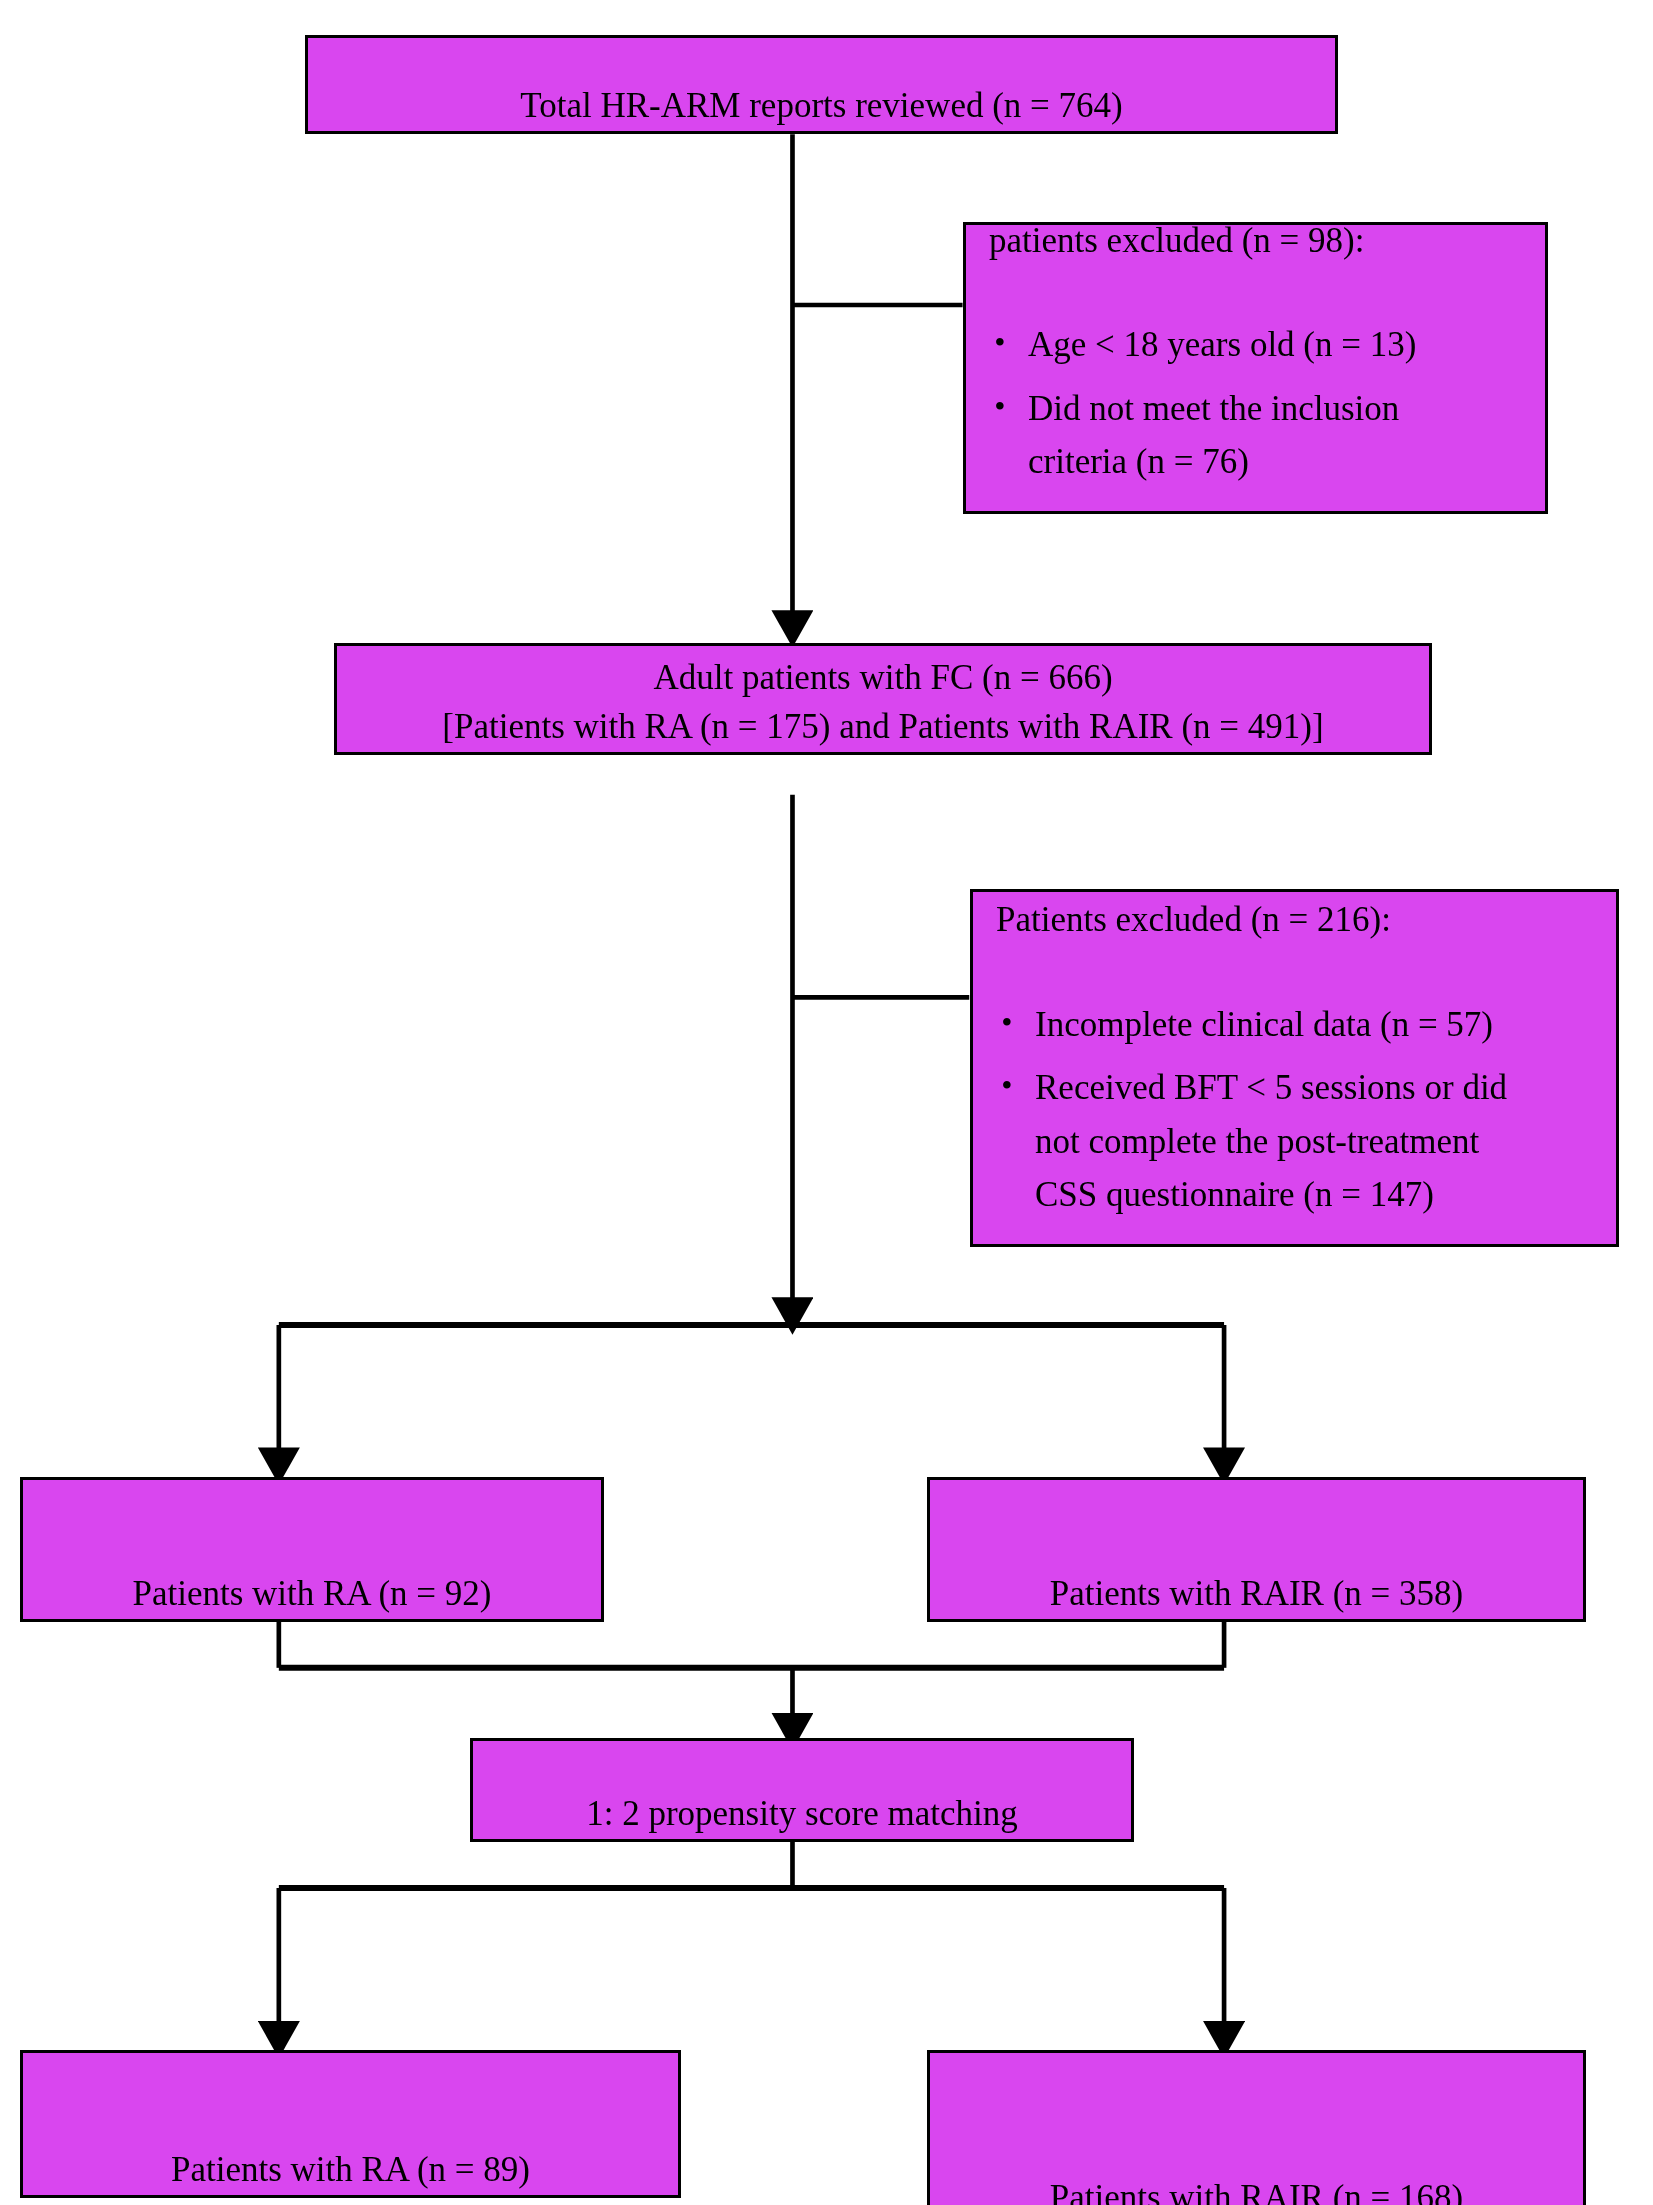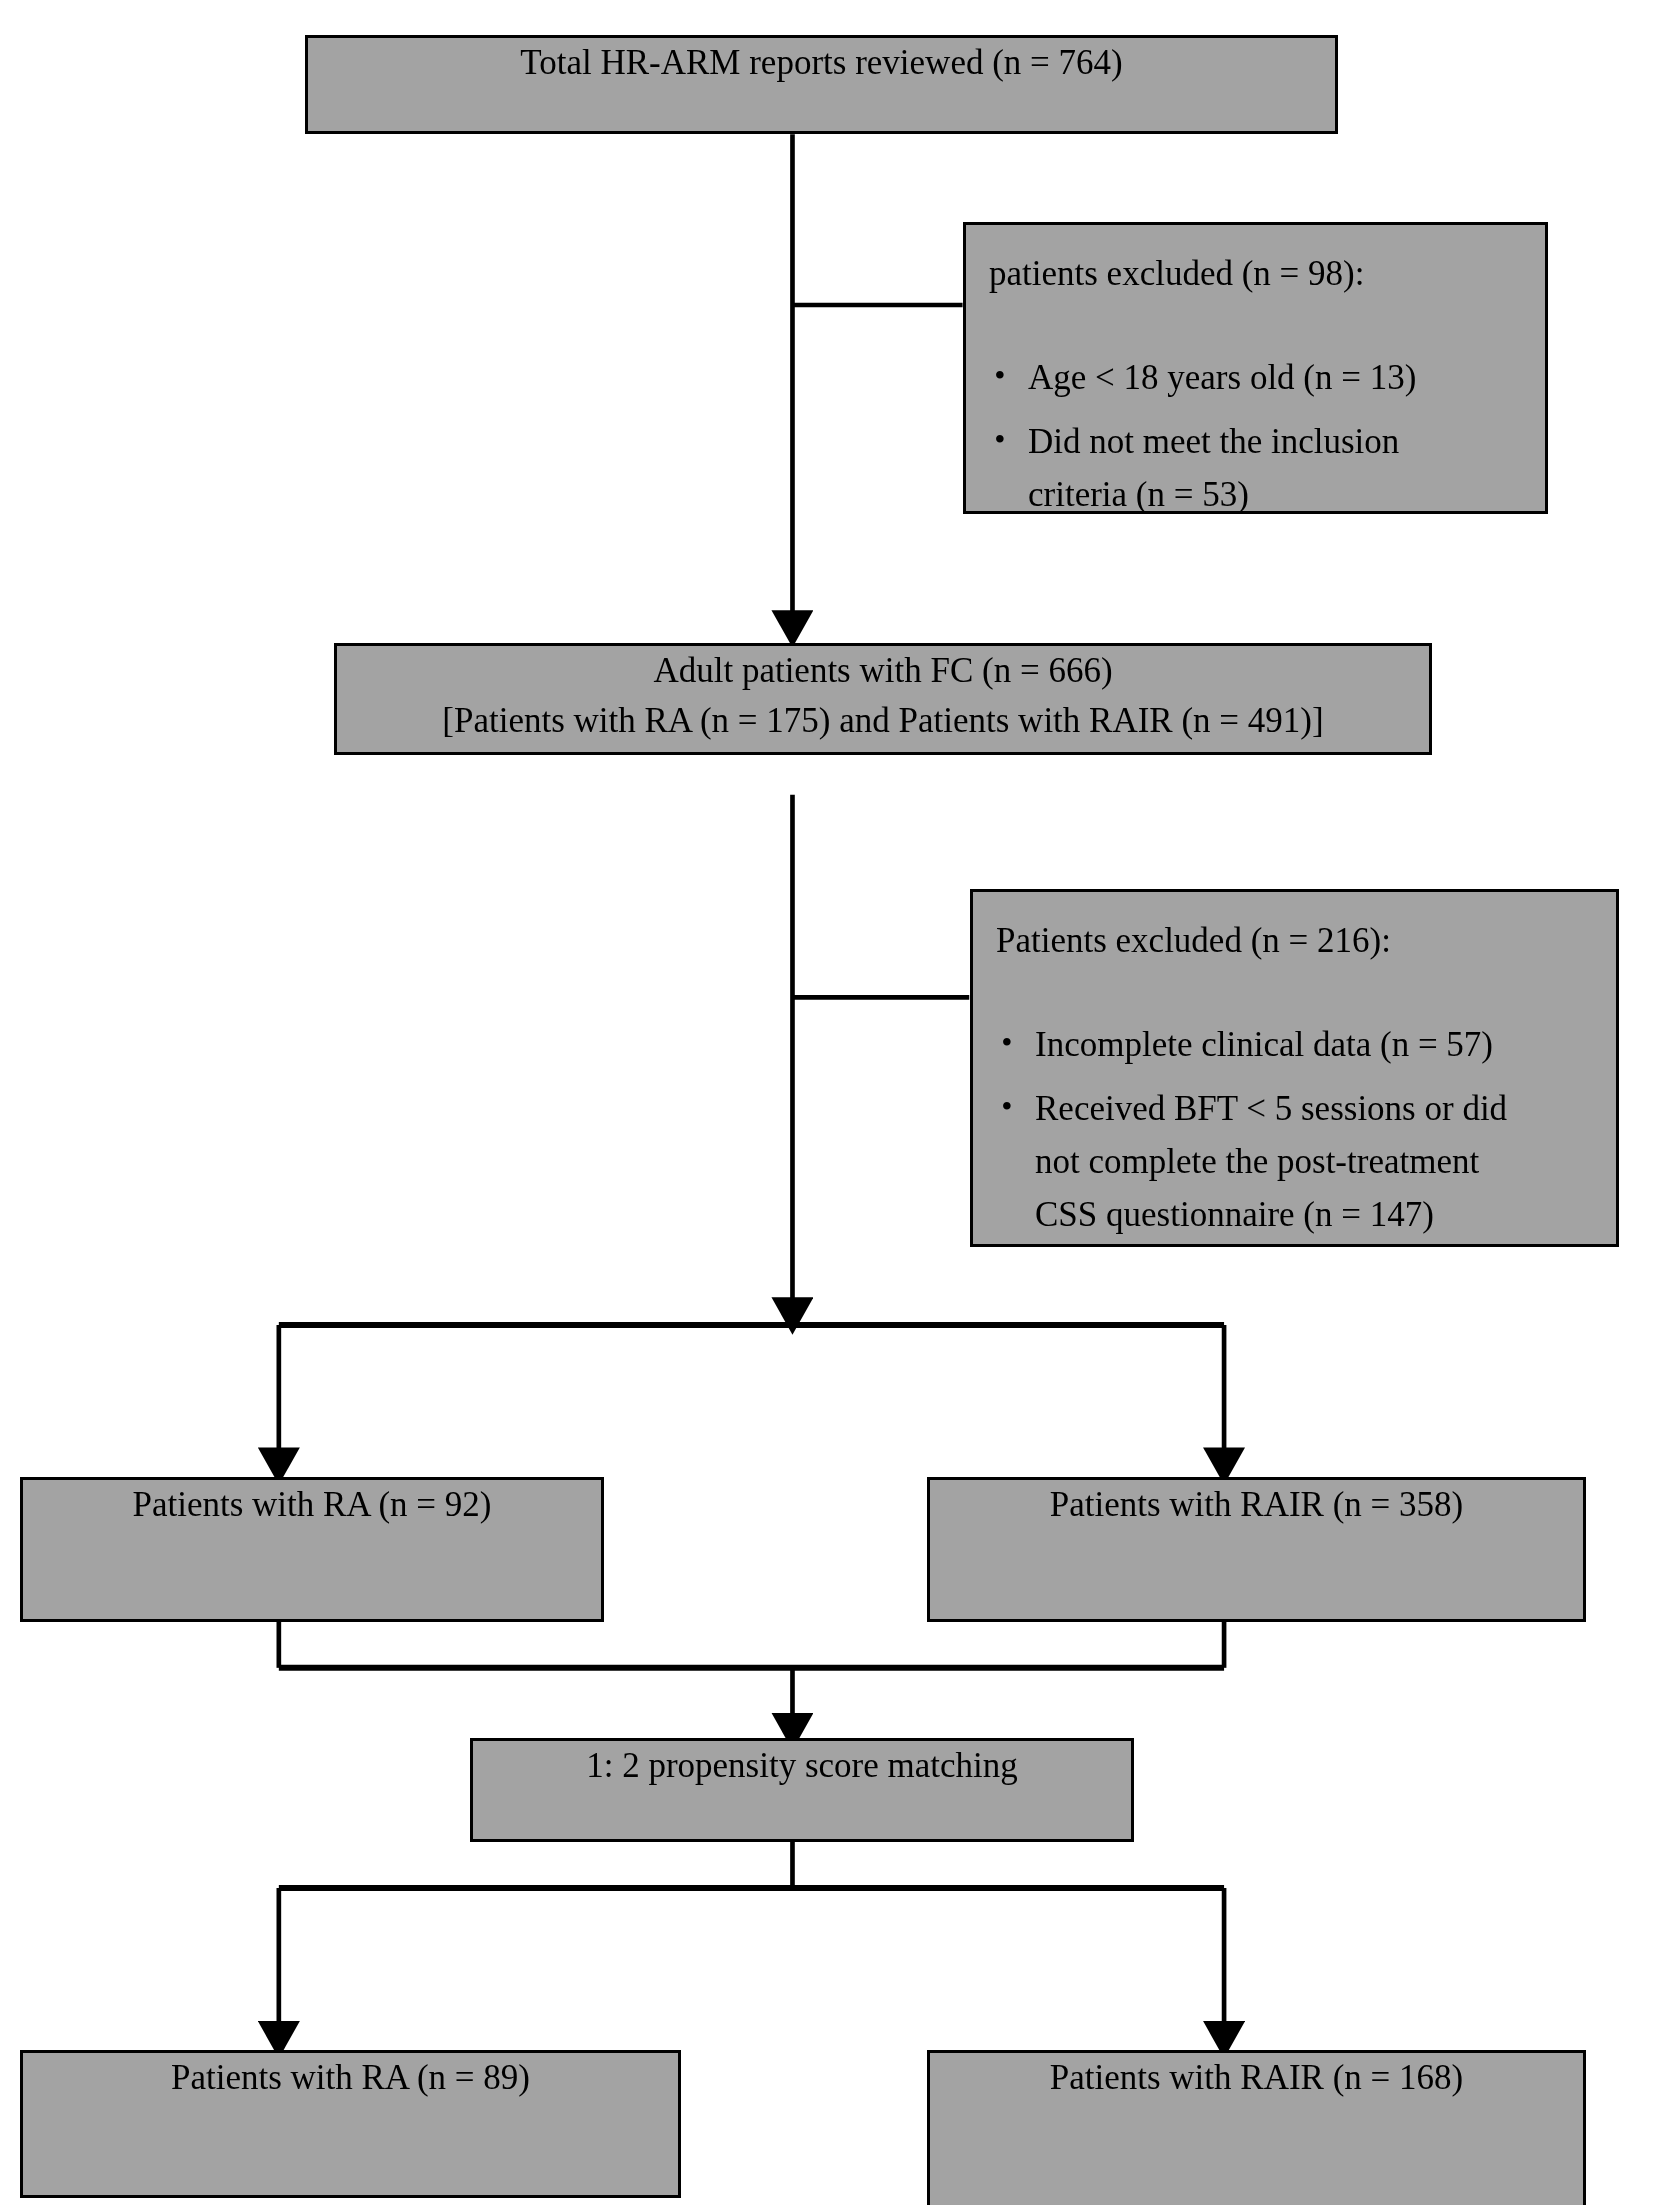--- a/index.html
+++ b/index.html
@@ -22,25 +22,25 @@
   #connector-layer {
     position: absolute;
     left: 0;
     top: 0;
     width: 1653px;
     height: 2205px;
   }
   .node {
     position: absolute;
     box-sizing: border-box;
-    background: #a3a3a3;
+    background: #d946ef;
     border: 3.3px solid #000000;
     display: flex;
     flex-direction: column;
-    justify-content: flex-start;
+    justify-content: flex-end;
     z-index: 2;
   }
   .node.centered {
     align-items: center;
     text-align: center;
   }
   .node-line {
     font-size: 35px;
     line-height: 1.42;
     white-space: nowrap;
@@ -145,21 +145,21 @@
   <div class="node exclusion" id="node-excluded-1">
     <div class="excl-head">patients excluded (n = 98):</div>
     <ul class="excl-list">
       <li class="excl-item">
         <span class="bullet">•</span>
         <span>Age &lt; 18 years old (n = 13)</span>
       </li>
       <li class="excl-item">
         <span class="bullet">•</span>
         <span>Did not meet the inclusion</span><br>
-        <span>criteria (n = 53)</span>
+        <span>criteria (n = 76)</span>
       </li>
     </ul>
   </div>
 
   <div class="node centered" id="node-adult-fc">
     <div class="node-line">Adult patients with FC (n = 666)</div>
     <div class="node-line">[Patients with RA (n = 175) and Patients with RAIR (n = 491)]</div>
   </div>
 
   <div class="node exclusion" id="node-excluded-2">

